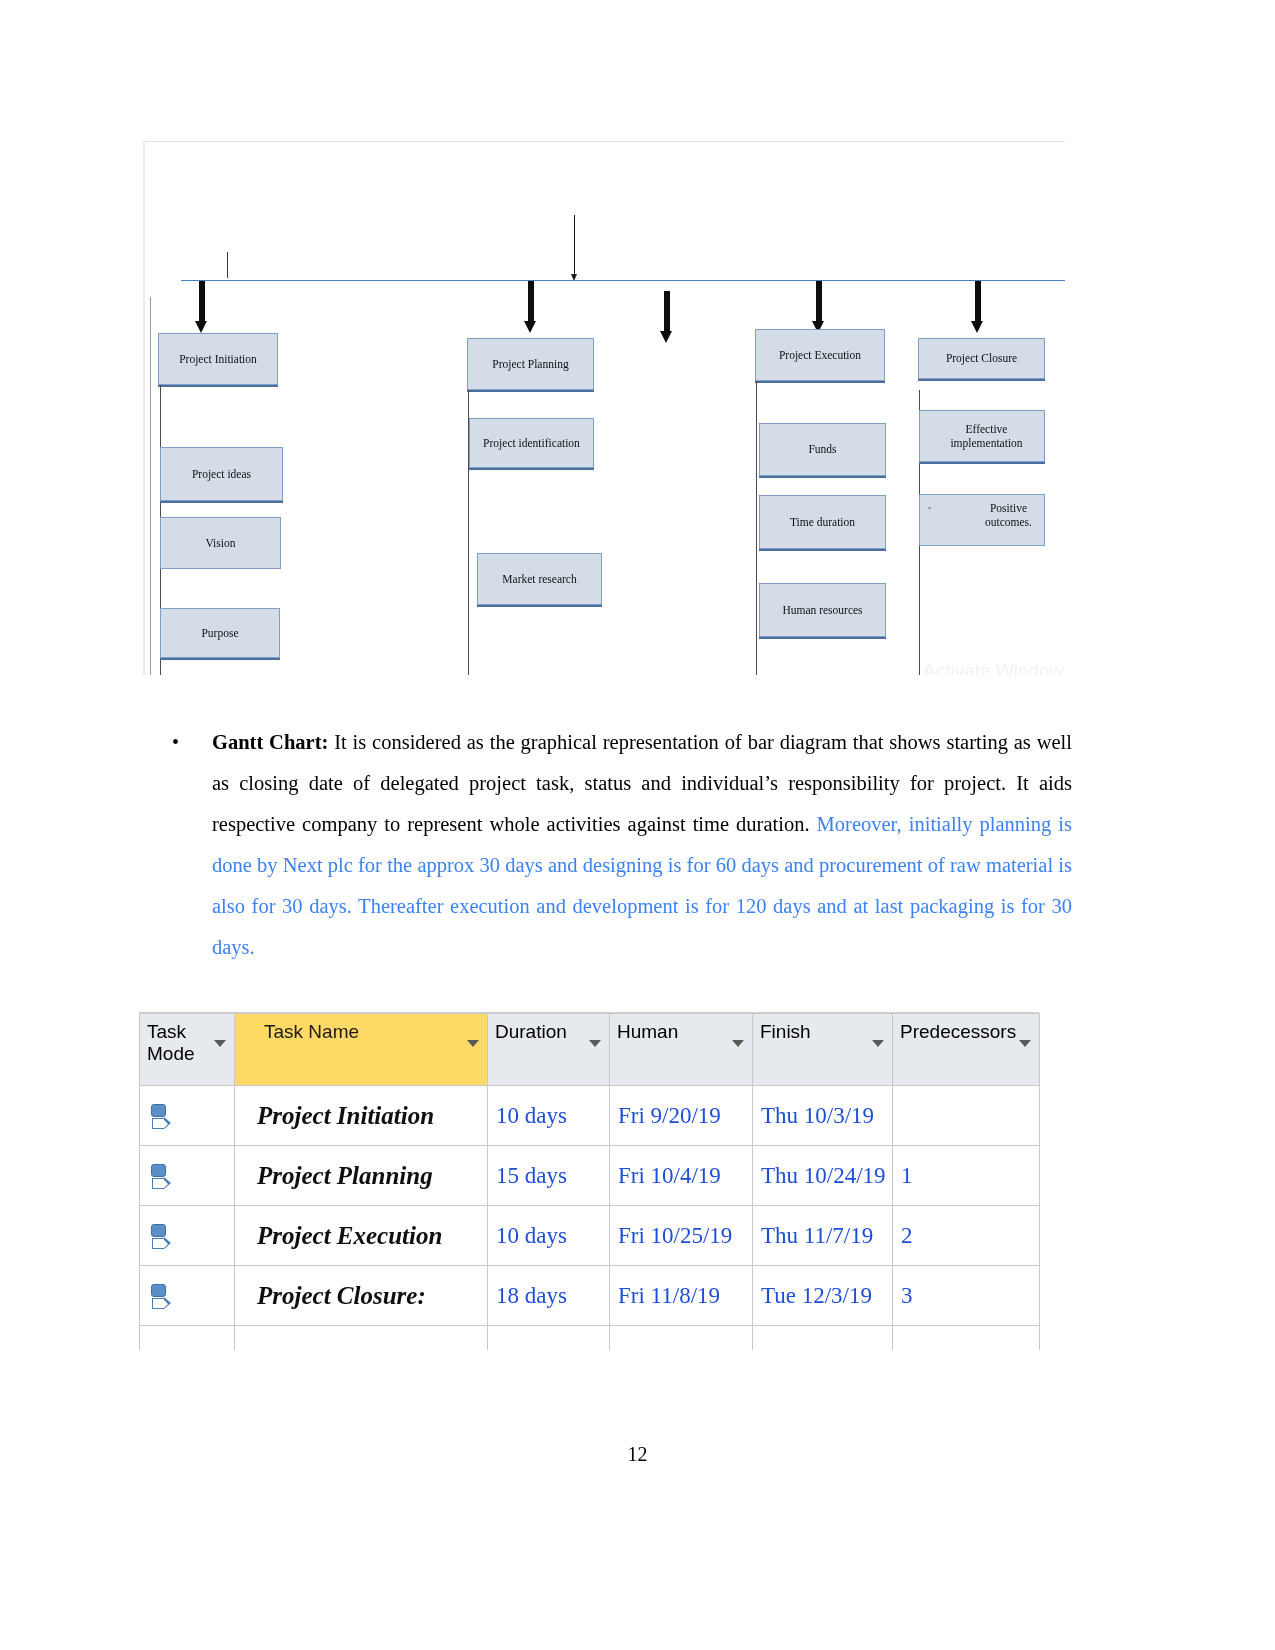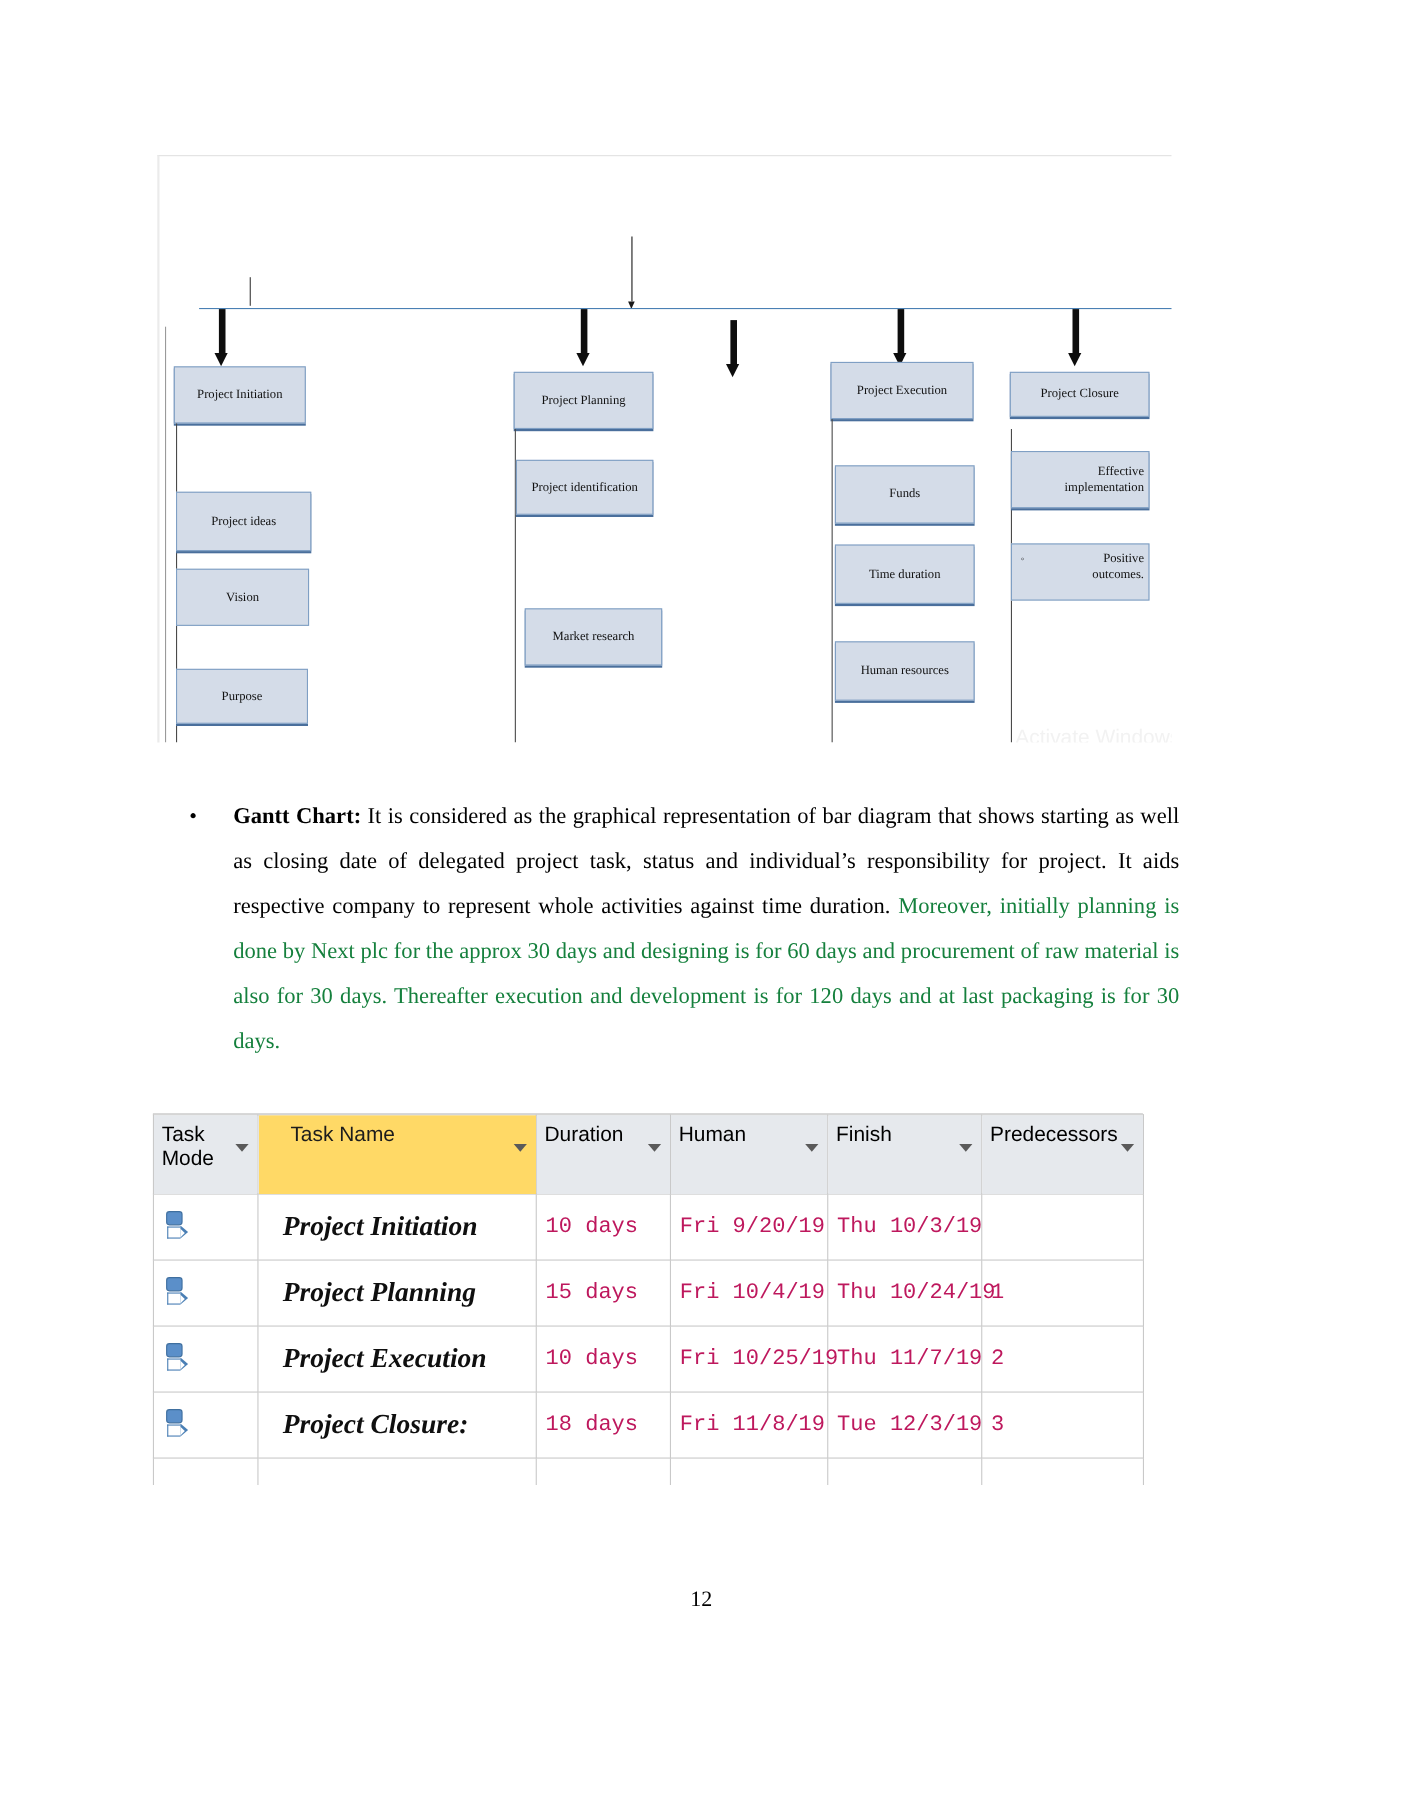--- a/index.html
+++ b/index.html
@@ -41,21 +41,21 @@
     font-size: 11.5px;
     color: #111;
     line-height: 1.25;
     padding: 2px 4px;
   }
   .node.root {
     font-weight: bold;
     font-size: 12px;
   }
   .node.shadowed { box-shadow: 0 2px 0 0 #4a6f9c; }
-  .node.leftal { justify-content: flex-start; text-align: right; padding-left: 13px; }
+  .node.leftal { justify-content: flex-start; text-align: center; padding-left: 13px; }
 
   .hline {
     position: absolute;
     background: #4a80b4;
     height: 1px;
   }
   .vline {
     position: absolute;
     background: #4a4a4a;
     width: 1px;
@@ -128,21 +128,21 @@
   }
   .para-text {
     flex: 1;
     font-size: 20.5px;
     line-height: 41px;
     text-align: justify;
     text-justify: inter-word;
     color: #000;
   }
   .para-text .lead { font-weight: bold; }
-  .para-text .red { color: #15803d; }
+  .para-text .red { color: #3b82f6; }
 
   
   #gantt {
     position: absolute;
     left: 139px;
     top: 1012px;
     width: 900px;
     background: #ffffff;
     border-top: 1px solid #cfcfcf;
   }
@@ -178,23 +178,23 @@
     right: 8px;
     top: 26px;
     width: 0; height: 0;
     border-left: 6px solid transparent;
     border-right: 6px solid transparent;
     border-top: 7px solid #5a5a5a;
   }
   #gantt tbody td {
     height: 59px;
     padding: 0 8px;
-    font-family: Liberation Mono, monospace;
-    font-size: 20px;
-    color: #be185d;
+    font-family: Liberation Serif, serif;
+    font-size: 23px;
+    color: #1d4ed8;
     line-height: 59px;
     white-space: nowrap;
   }
   #gantt tbody td.taskname {
     font-family: "Liberation Serif", serif;
     font-style: italic;
     font-weight: bold;
     font-size: 25px;
     padding-left: 22px;
     color: #0f0f0f;

